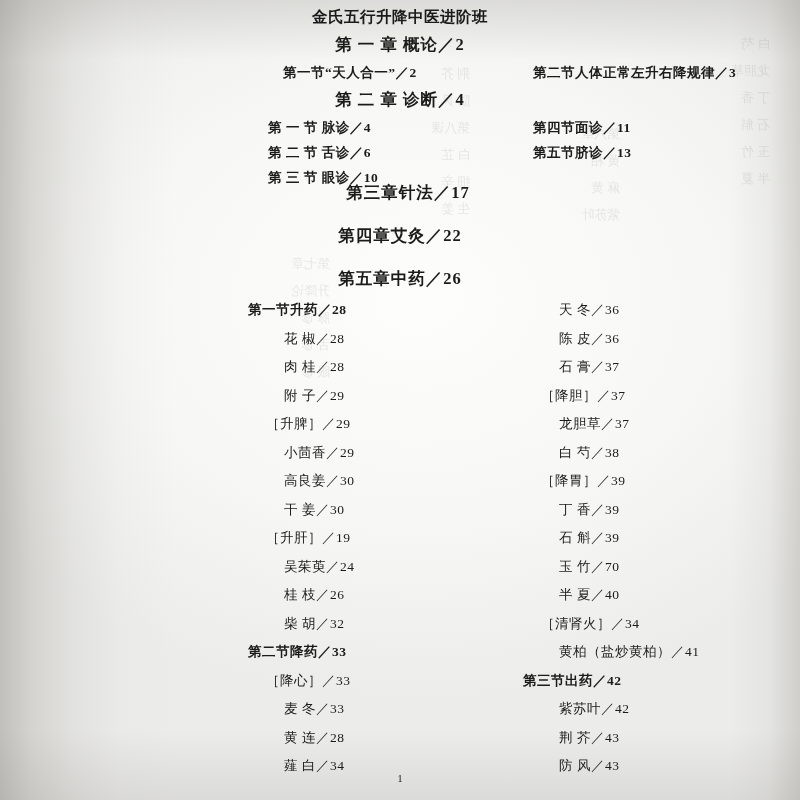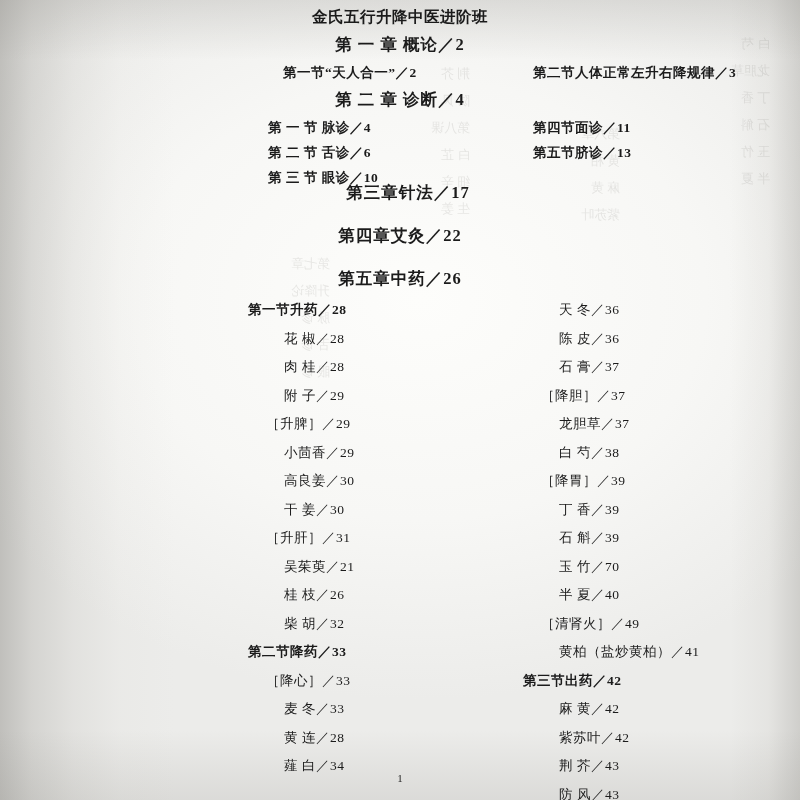--- a/index.html
+++ b/index.html
@@ -190,46 +190,45 @@
 
     <div class="col-block" id="col-left" style="left:248px; top:296px;">
         <div class="row head" style="padding-left: 0px;">第一节升药／28</div>
         <div class="row" style="padding-left: 36px;">花 椒／28</div>
         <div class="row" style="padding-left: 36px;">肉 桂／28</div>
         <div class="row" style="padding-left: 36px;">附 子／29</div>
         <div class="row" style="padding-left: 18px;">［升脾］／29</div>
         <div class="row" style="padding-left: 36px;">小茴香／29</div>
         <div class="row" style="padding-left: 36px;">高良姜／30</div>
         <div class="row" style="padding-left: 36px;">干 姜／30</div>
-        <div class="row" style="padding-left: 18px;">［升肝］／31</div>
-        <div class="row" style="padding-left: 36px;">吴茱萸／21</div>
+        <div class="row" style="padding-left: 18px;">［升肝］／19</div>
+        <div class="row" style="padding-left: 36px;">吴茱萸／24</div>
         <div class="row" style="padding-left: 36px;">桂 枝／26</div>
         <div class="row" style="padding-left: 36px;">柴 胡／32</div>
         <div class="row head" style="padding-left: 0px;">第二节降药／33</div>
         <div class="row" style="padding-left: 18px;">［降心］／33</div>
         <div class="row" style="padding-left: 36px;">麦 冬／33</div>
         <div class="row" style="padding-left: 36px;">黄 连／28</div>
         <div class="row" style="padding-left: 36px;">薤 白／34</div>
       </div>
     <div class="col-block" id="col-right" style="left:523px; top:296px;">
         <div class="row" style="padding-left: 36px;">天 冬／36</div>
         <div class="row" style="padding-left: 36px;">陈 皮／36</div>
         <div class="row" style="padding-left: 36px;">石 膏／37</div>
         <div class="row" style="padding-left: 18px;">［降胆］／37</div>
         <div class="row" style="padding-left: 36px;">龙胆草／37</div>
         <div class="row" style="padding-left: 36px;">白 芍／38</div>
         <div class="row" style="padding-left: 18px;">［降胃］／39</div>
         <div class="row" style="padding-left: 36px;">丁 香／39</div>
         <div class="row" style="padding-left: 36px;">石 斛／39</div>
         <div class="row" style="padding-left: 36px;">玉 竹／70</div>
         <div class="row" style="padding-left: 36px;">半 夏／40</div>
-        <div class="row" style="padding-left: 18px;">［清肾火］／49</div>
+        <div class="row" style="padding-left: 18px;">［清肾火］／34</div>
         <div class="row" style="padding-left: 36px;">黄柏（盐炒黄柏）／41</div>
         <div class="row head" style="padding-left: 0px;">第三节出药／42</div>
-        <div class="row" style="padding-left: 36px;">麻 黄／42</div>
         <div class="row" style="padding-left: 36px;">紫苏叶／42</div>
         <div class="row" style="padding-left: 36px;">荆 芥／43</div>
         <div class="row" style="padding-left: 36px;">防 风／43</div>
       </div>
 
     <div class="folio">1</div>
   </div>
 </div>
 
 </body></html>

